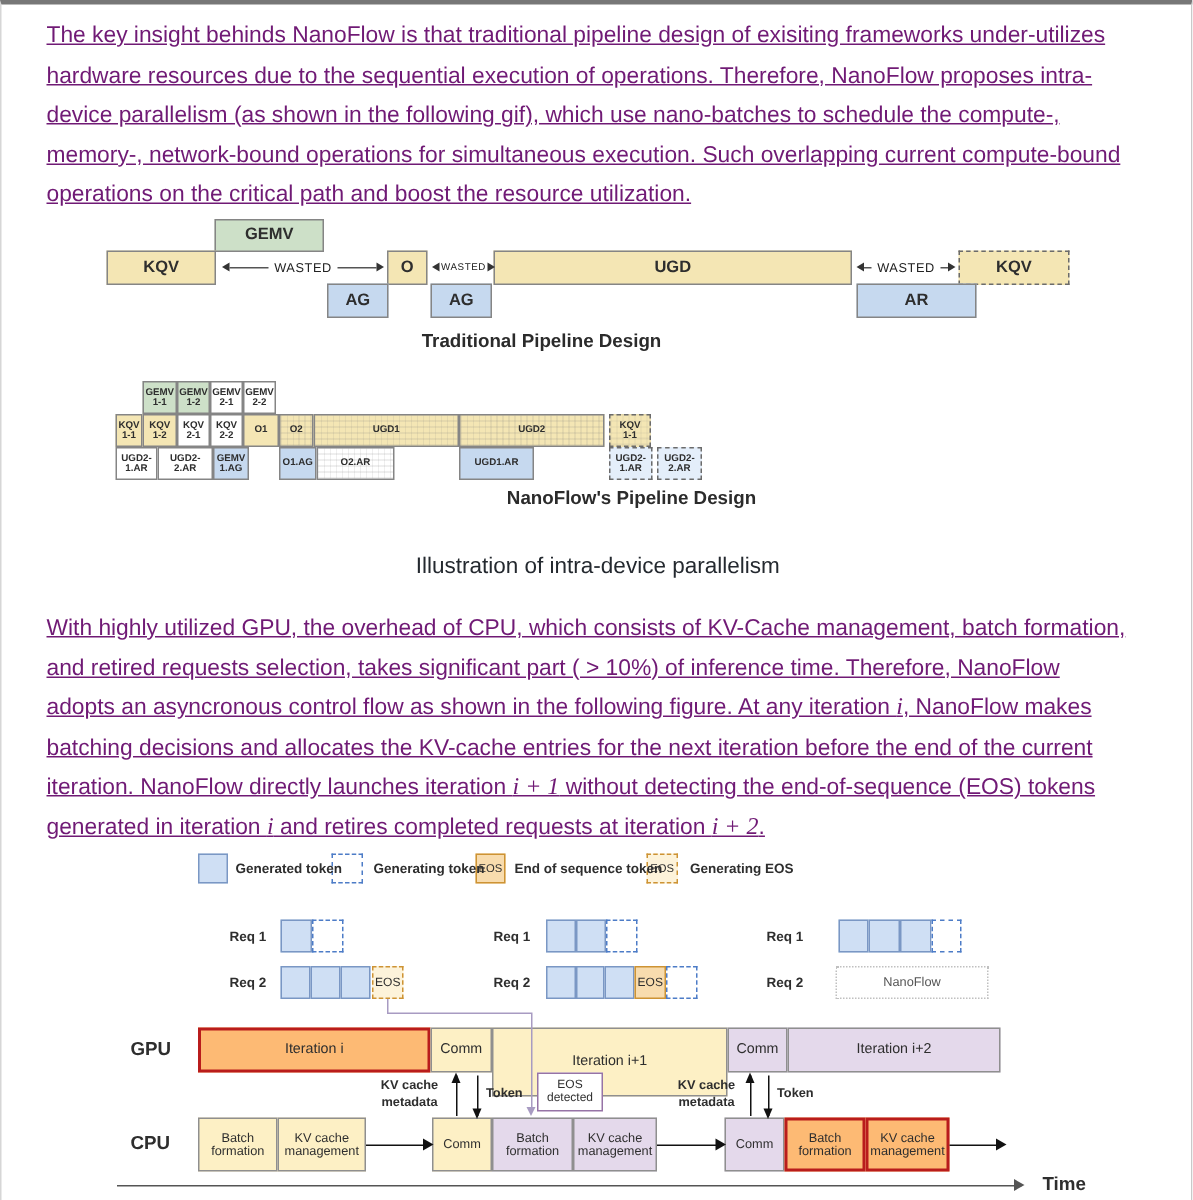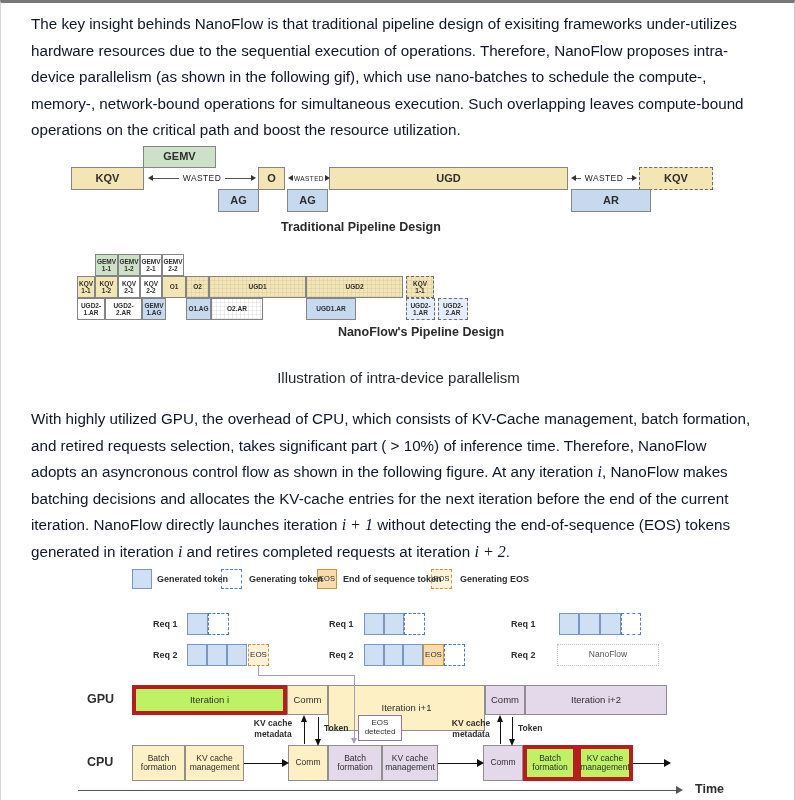--- a/index.html
+++ b/index.html
@@ -1,19 +1,19 @@
 <!DOCTYPE html>
 <html><head>
 <meta charset="utf-8">
 <style>
   html,body{margin:0;padding:0;background:#fff;}
   .page{position:relative;width:795px;height:800px;background:#fff;box-sizing:border-box;
         border-top:3px solid #777;border-left:1px solid #d6d6d6;border-right:1px solid #c9c9c9;
         font-family:"Liberation Sans",sans-serif;overflow:hidden;}
-  .para{position:absolute;left:30px;width:745px;color:#0f172a;font-size:15.2px;line-height:26.6px;}
+  .para{position:absolute;left:30px;width:745px;color:#701a75;font-size:15.2px;line-height:26.6px;text-decoration:underline;}
   .para .tline{white-space:nowrap;}
   .math{font-family:"Liberation Serif",serif;font-style:italic;font-size:16px;}
   .box{position:absolute;box-sizing:border-box;border:1px solid #858585;display:flex;align-items:center;
        justify-content:center;text-align:center;white-space:pre-line;color:#2e2e2e;font-size:11px;
        font-weight:600;line-height:1.08;}
   
   .y1{background:#f4e6b4;}
   .g1{background:#cde0c8;}
   .b1{background:#c6d9ef;}
   .w1{background:#ffffff;}
@@ -21,21 +21,21 @@
   .dash1{border:1.4px dashed #6b6b6b;}
   .hatch{background-image:repeating-linear-gradient(0deg,rgba(120,120,120,.12) 0 1px,transparent 1px 4px),
                           repeating-linear-gradient(90deg,rgba(120,120,120,.12) 0 1px,transparent 1px 4px);}
   .fs65{font-size:6.5px;font-weight:600;}
   
   .tok{background:#cfdff4;border:1px solid #7a97c4;}
   .tokd{background:#ffffff;border:1.6px dashed #4d7cc7;}
   .eos{background:#f8dcae;border:1px solid #cd9334;font-weight:400;}
   .eosd{background:#fdf3da;border:1.6px dashed #cd9334;font-weight:400;}
   .removed{background:#ffffff;border:1.3px dotted #c0c0c0;color:#555;font-weight:400;}
-  .gbar{background:#bef264;border:4px solid #b91c1c;font-weight:400;}
+  .gbar{background:#fdba74;border:2px solid #b91c1c;font-weight:400;}
   .ybar{background:#fdf0c5;border:1px solid #8f8f8f;font-weight:400;}
   .pbar{background:#e4d9eb;border:1px solid #8f8f8f;font-weight:400;}
   .eosdet{background:#ffffff;border:1px solid #9673a6;font-weight:400;}
   .cap{position:absolute;text-align:center;font-size:12.5px;font-weight:700;color:#2b2b2b;}
   .figcap{position:absolute;left:0;width:795px;text-align:center;font-size:15px;color:#24292f;
           }
   .lbl{position:absolute;color:#2e2e2e;font-weight:bold;}
   .lbl9{font-size:9px;}
   .lbl85{font-size:8.5px;line-height:1.25;text-align:center;}
   .lbl12{font-size:12.5px;font-weight:600;}
@@ -67,21 +67,21 @@
 </style>
 </head>
 <body>
 
 <div class="page">
 
   <div class="para" style="top:8px;">
       <div class="tline"><span>The key insight behinds NanoFlow is that traditional pipeline design of exisiting frameworks under-utilizes</span></div>
       <div class="tline"><span>hardware resources due to the sequential execution of operations. Therefore, NanoFlow proposes intra-</span></div>
       <div class="tline"><span>device parallelism (as shown in the following gif), which use nano-batches to schedule the compute-,</span></div>
-      <div class="tline"><span>memory-, network-bound operations for simultaneous execution. Such overlapping leaves compute-bound</span></div>
+      <div class="tline"><span>memory-, network-bound operations for simultaneous execution. Such overlapping current compute-bound</span></div>
       <div class="tline"><span>operations on the critical path and boost the resource utilization.</span></div>
     </div>
 
   <div>
       <div class="box g1" style="left: 142px; top: 143px; width: 73px; height: 22px;">GEMV</div>
       <div class="box y1" style="left: 70px; top: 164px; width: 73px; height: 23px;">KQV</div>
       <div class="box y1" style="left: 257px; top: 164px; width: 27px; height: 23px;">O</div>
       <div class="box y1" style="left: 328px; top: 164px; width: 239px; height: 23px;">UGD</div>
       <div class="box y1 dash1" style="left: 638px; top: 164px; width: 74px; height: 23px;">KQV</div>
       <div class="box b1" style="left: 217px; top: 186px; width: 41px; height: 23px;">AG</div>

